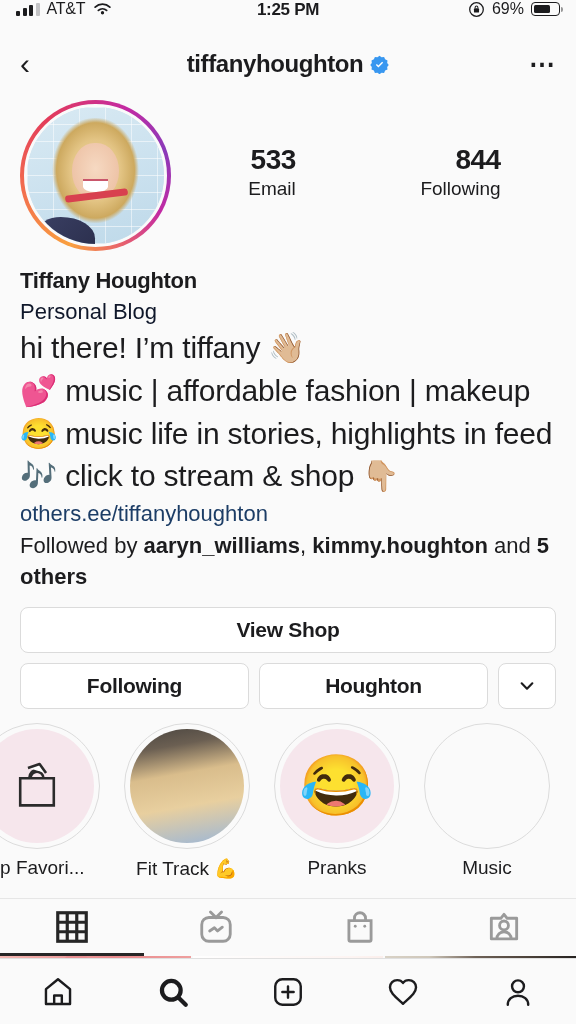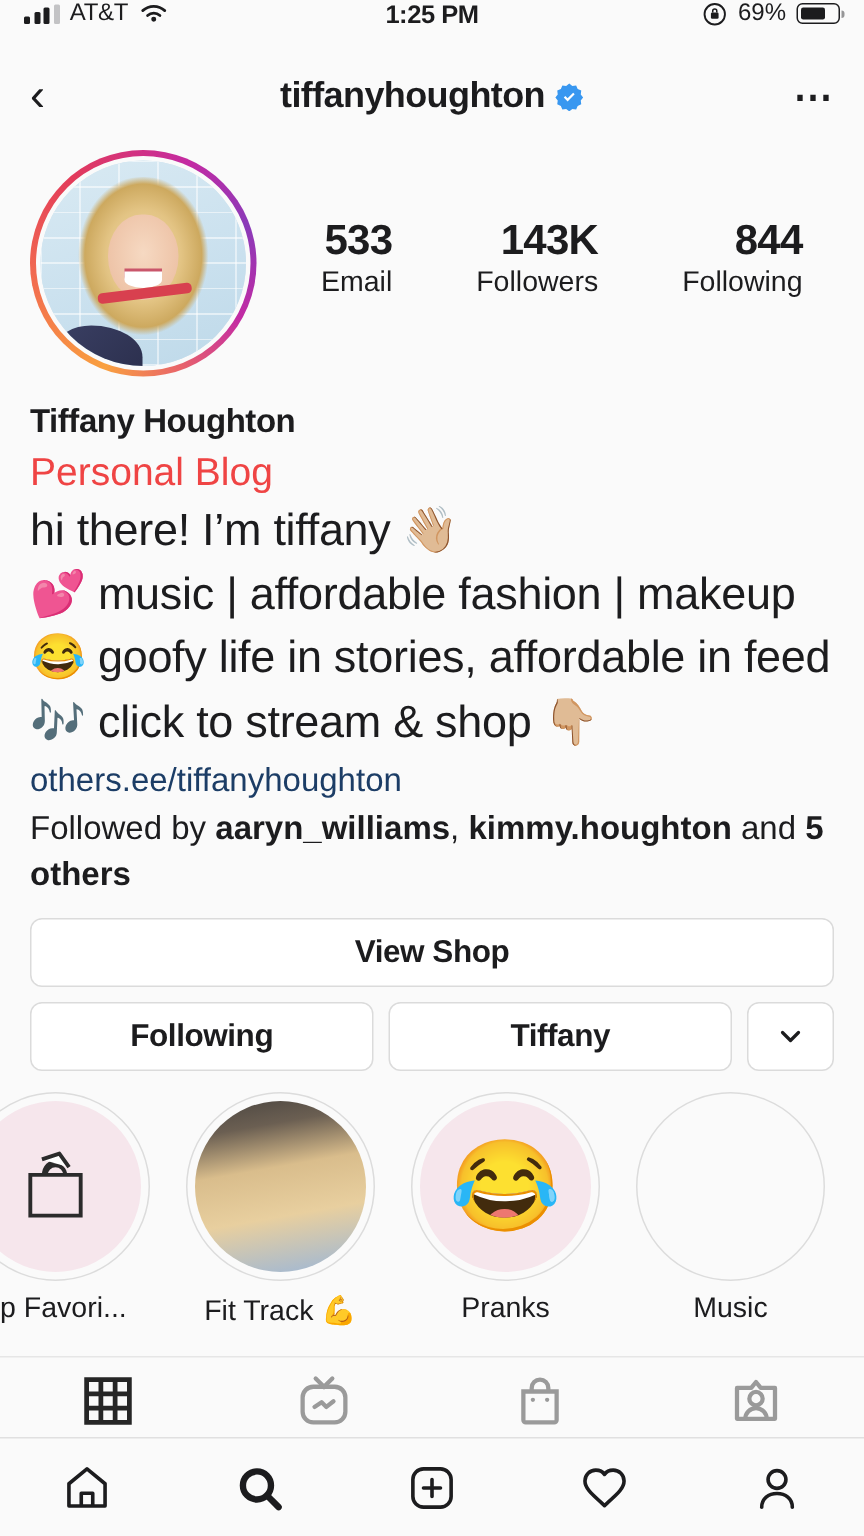--- a/index.html
+++ b/index.html
@@ -105,21 +105,21 @@
   }
 
   .stats { display: flex; flex: 1; justify-content: space-around; padding-left: 8px; padding-bottom: 8px; }
   .stat { text-align: right; margin-left: 14px; }
   .stat .num { font-size: 28px; font-weight: 700; letter-spacing: -0.5px; line-height: 1.2; }
   .stat .lbl { font-size: 19px; font-weight: 400; margin-top: 1px; }
 
   
   .bio { padding: 14px 20px 0 20px; }
   .bio .name { font-size: 22px; font-weight: 700; letter-spacing: -0.3px; line-height: 1.42; }
-  .bio .cat { font-size: 26px; color: #ef4444; line-height: 1.42; }
+  .bio .cat { font-size: 22px; color: #0f172a; line-height: 1.42; }
   .bio .line { font-size: 30px; line-height: 1.42; letter-spacing: -0.2px; }
   .bio .link { font-size: 22px; color: #1c3d66; line-height: 1.42; display: block; }
   .followed { font-size: 22px; line-height: 1.42; margin-top: 1px; }
   .followed b { font-weight: 700; }
 
   
   .btn-area { padding: 14px 20px 0 20px; }
   .btn {
     border: 1px solid #dbdbdb; border-radius: 8px; background: #fff;
     height: 46px; display: flex; align-items: center; justify-content: center;
@@ -253,46 +253,42 @@
       <div class="av-glasses"></div>
       <div class="av-shoulder"></div>
     </div>
   </div>
   <div class="stats">
     <div class="stat">
       <div class="num">533</div>
       <div class="lbl">Email</div>
     </div>
     <div class="stat">
-      <div class="num">143K</div>
-      <div class="lbl">Followers</div>
-    </div>
-    <div class="stat">
       <div class="num">844</div>
       <div class="lbl">Following</div>
     </div>
   </div>
 </div>
 
 <div class="bio">
   <div class="name">Tiffany Houghton</div>
   <div class="cat">Personal Blog</div>
   <div class="line">hi there! I’m tiffany 👋🏼</div>
   <div class="line">💕 music | affordable fashion | makeup</div>
-  <div class="line">😂 goofy life in stories, affordable in feed</div>
+  <div class="line">😂 music life in stories, highlights in feed</div>
   <div class="line">🎶 click to stream &amp; shop 👇🏼</div>
   <a class="link">others.ee/tiffanyhoughton</a>
   <div class="followed"><span>Followed by </span><b>aaryn_williams</b><span>, </span><b>kimmy.houghton</b><span> and </span><b>5 others</b></div>
 </div>
 
 <div class="btn-area">
   <div class="btn btn-wide">View Shop</div>
   <div class="btn-row">
     <div class="btn">Following</div>
-    <div class="btn">Tiffany</div>
+    <div class="btn">Houghton</div>
     <div class="btn btn-chevron">
       <svg class="chev" viewBox="0 0 24 24">
         <path d="M4 8l8 8 8-8" fill="none" stroke="#1c1c1e" stroke-width="3.2" stroke-linecap="round" stroke-linejoin="round"></path>
       </svg>
     </div>
   </div>
 </div>
 
 <div class="highlights">
 

